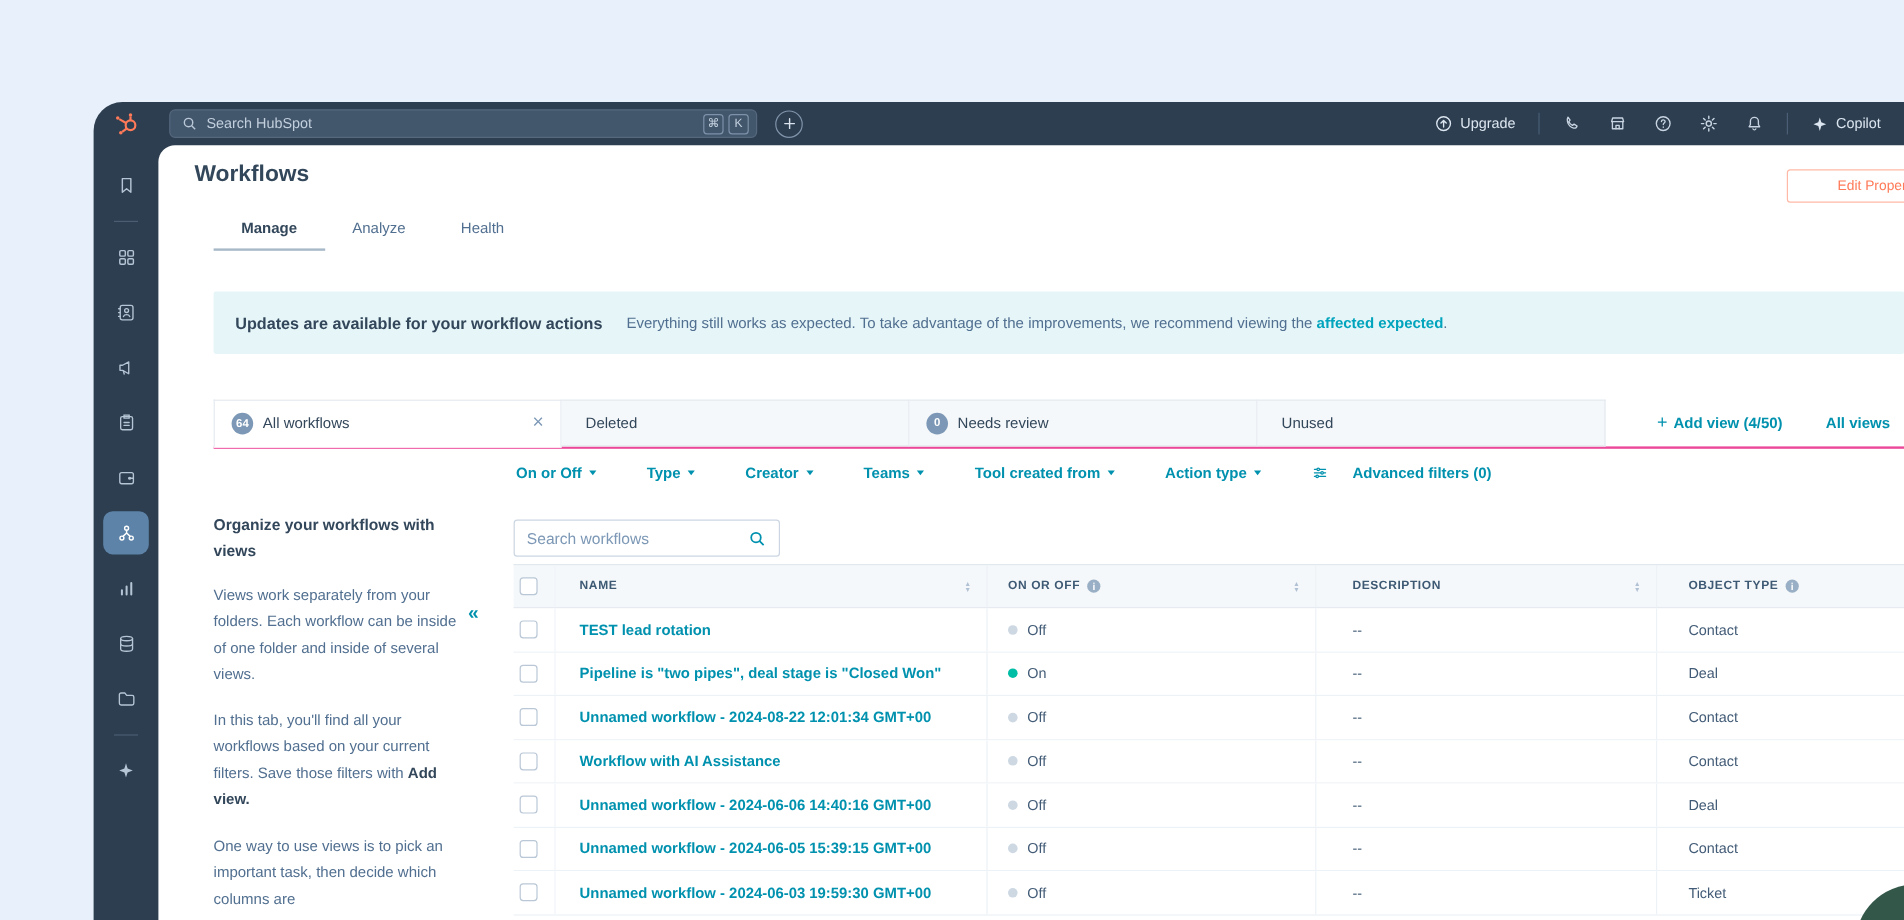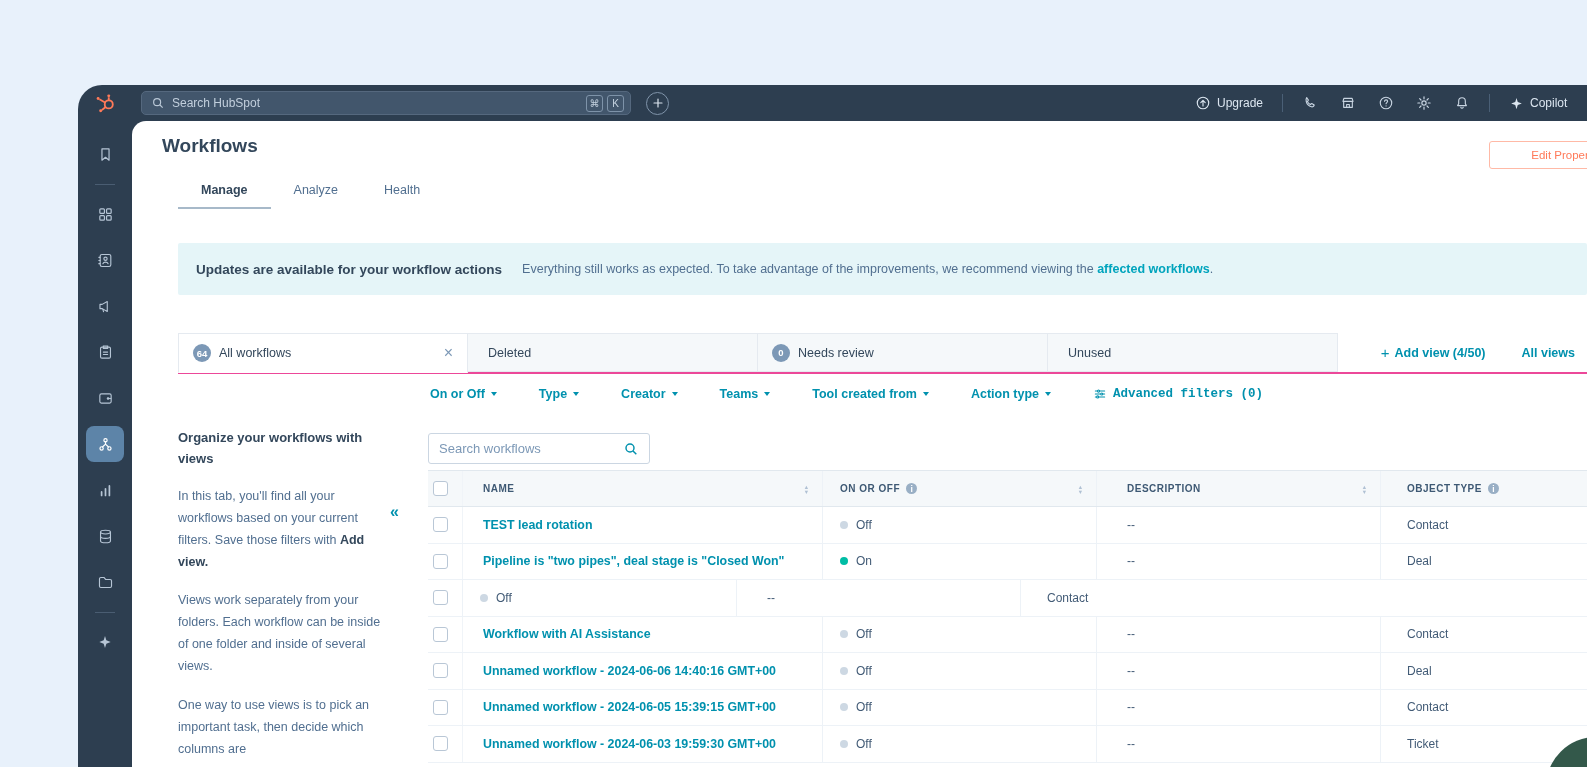--- a/index.html
+++ b/index.html
@@ -71,21 +71,21 @@
               font-size:12.5px; font-weight:700; color:#0091ae; }
   .vaction { display:flex; align-items:center; gap:5px; }
   .plus-glyph { font-size:15px; font-weight:400; }
 
   
   .filters { position:absolute; left:298px; top:266px; display:flex; align-items:center; gap:42px;
              font-size:12.5px; font-weight:700; color:#0091ae; }
   .caret { width:0; height:0; border-left:3.5px solid transparent; border-right:3.5px solid transparent;
            border-top:4.5px solid #0091ae; display:inline-block; margin-left:6px; }
   .filter-item { display:flex; align-items:center; }
-  .adv { display:flex; align-items:center; gap:6px;font-family:Liberation Mono, monospace; }
+  .adv { display:flex; align-items:center; gap:20px; }
 
   
   .side-panel { position:absolute; left:46px; top:306px; width:212px; }
   .sp-head { font-size:13px; font-weight:700; color:#33475b; line-height:1.65; margin-bottom:16px; }
   .sp-p { font-size:12.5px; color:#516f90; line-height:1.75; margin-bottom:17px; }
   .sp-p b { color:#33475b; }
   .collapse { position:absolute; left:258px; top:382px; color:#0091ae; font-size:16px; font-weight:700; }
 
   
   .tsearch { position:absolute; left:296px; top:312px; width:222px; height:31px;
@@ -342,21 +342,21 @@
       <div class="tabs">
         <span class="tab active">Manage</span>
         <span class="tab">Analyze</span>
         <span class="tab">Health</span>
       </div>
 
       <div class="banner">
         <span class="banner-title">Updates are available for your workflow actions</span>
         <span class="banner-body">
           <span>Everything still works as expected. To take advantage of the improvements, we recommend viewing the</span>
-          <a class="banner-link">affected workflows</a><span>.</span>
+          <a class="banner-link">affected expected</a><span>.</span>
         </span>
       </div>
 
       <div class="vtabs">
         <span class="vtab active">
           <span class="vbadge">64</span>
           <span>All workflows</span>
           <span class="vclose">×</span>
         </span>
         <span class="vtab vtab-pad">
@@ -411,25 +411,25 @@
                 <circle cx="15" cy="12" r="1.8"></circle>
                 <circle cx="8" cy="17" r="1.8"></circle>
               </g>
             </svg>
           <span>Advanced filters (0)</span>
         </span>
       </div>
 
       <div class="side-panel">
         <div class="sp-head">Organize your workflows with views</div>
+        <div class="sp-p">Views work separately from your folders. Each workflow can be inside of one folder and inside of several views.</div>
         <div class="sp-p">
           <span>In this tab, you'll find all your workflows based on your current filters. Save those filters with</span>
           <b>Add view.</b>
         </div>
-        <div class="sp-p">Views work separately from your folders. Each workflow can be inside of one folder and inside of several views.</div>
         <div class="sp-p">One way to use views is to pick an important task, then decide which columns are</div>
       </div>
       <span class="collapse">«</span>
 
       <div class="tsearch">
         <input type="text" placeholder="Search workflows" style="">
         <svg class="ic" viewBox="0 0 24 24" width="16" height="16">
             <g fill="none" stroke="#0091ae" stroke-width="2.2">
               <circle cx="10.5" cy="10.5" r="6"></circle>
               <path d="M15 15l5 5"></path>
@@ -505,20 +505,23 @@
             </span>
           <span class="c-obj cell">
               <span class="cell-txt">Deal</span>
             </span>
         </div>
 
         <div class="trow">
           <span class="c-cb cell">
               <span class="cb"></span>
             </span>
+          <span class="c-name cell">
+              <a class="wf-name">Unnamed workflow - 2024-08-22 12:01:34 GMT+00</a>
+            </span>
           <span class="c-onoff cell">
               <span class="dot"></span>
               <span class="cell-txt">Off</span>
             </span>
           <span class="c-desc cell">
               <span class="cell-txt">--</span>
             </span>
           <span class="c-obj cell">
               <span class="cell-txt">Contact</span>
             </span>

